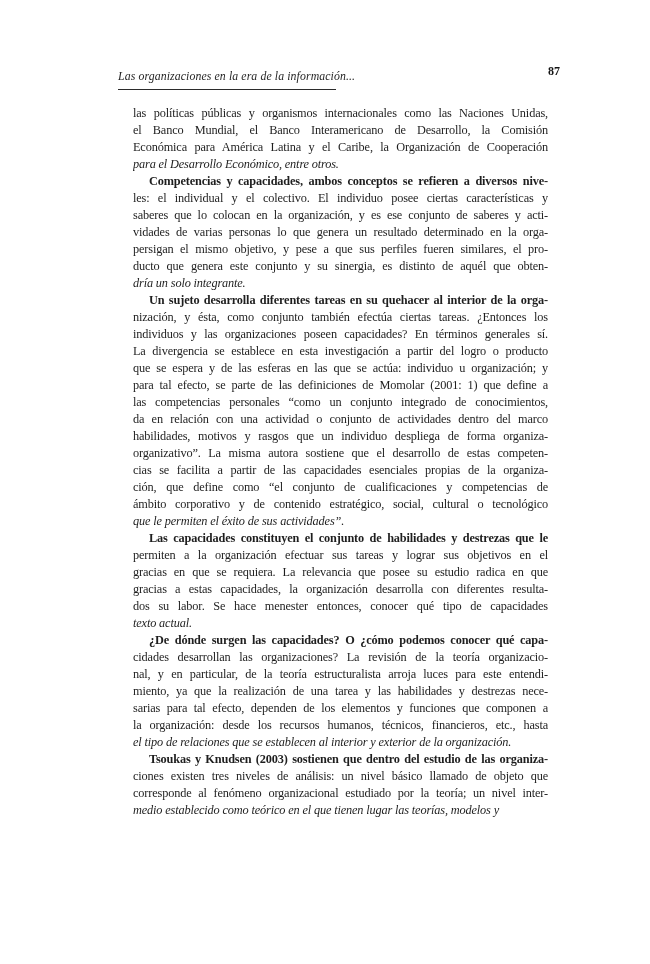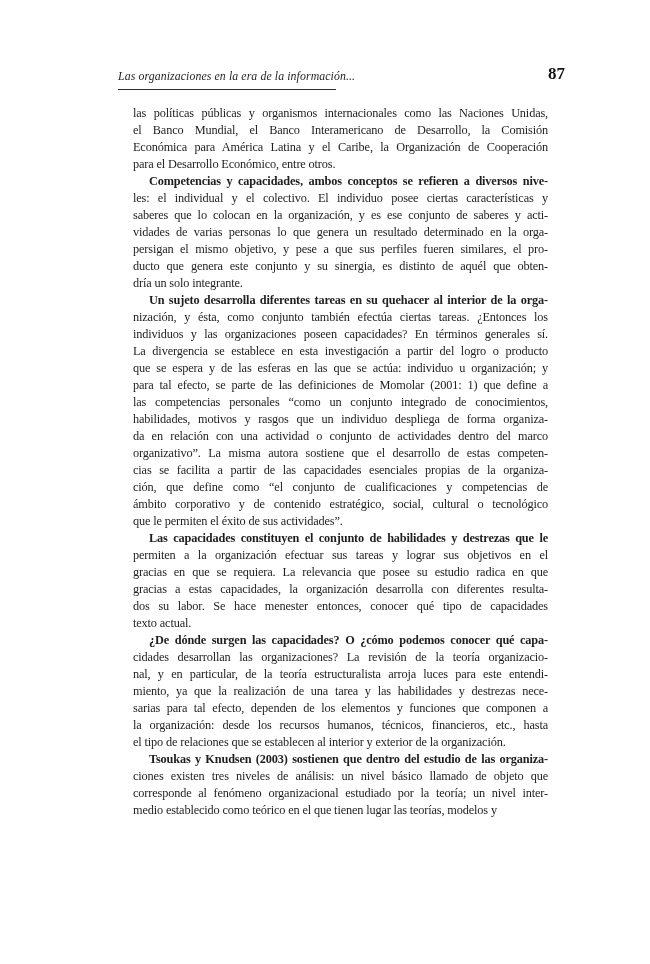--- a/index.html
+++ b/index.html
@@ -25,21 +25,21 @@
     font-style: italic;
     font-size: 11.8px;
     color: #262626;
     letter-spacing: 0.1px;
     white-space: nowrap;
   }
   .page-number {
     position: absolute;
     left: 548px; top: 64px;
     font-weight: bold;
-    font-size: 17px;
+    font-size: 12px;
     color: #141414;
   }
   .body-text {
     position: absolute;
     left: 112px; top: 105px; width: 436px;
     font-size: 12.3px;
     line-height: 17px;
     color: #1e1e1e;
     letter-spacing: -0.15px;
   }
@@ -48,20 +48,21 @@
     text-align-last: justify;
     white-space: normal;
     overflow: hidden;
     height: 17px;
     margin-left: 21px;
   }
   .text-line.first-indent { text-indent: 16px; font-weight: bold; }
   .text-line.para-last {
     text-align: left;
     text-align-last: left;
+    font-style: italic;
   }
 </style>
 </head>
 <body>
 
 <div class="page">
 
   <div class="page-header-block">
     <span class="running-title">Las organizaciones en la era de la información...</span>
   </div>
@@ -85,22 +86,22 @@
         <div class="text-line para-last">dría un solo integrante.</div>
       </div>
       <div>
         <div class="text-line first-indent">Un sujeto desarrolla diferentes tareas en su quehacer al interior de la orga-</div>
         <div class="text-line">nización, y ésta, como conjunto también efectúa ciertas tareas. ¿Entonces los</div>
         <div class="text-line">individuos y las organizaciones poseen capacidades? En términos generales sí.</div>
         <div class="text-line">La divergencia se establece en esta investigación a partir del logro o producto</div>
         <div class="text-line">que se espera y de las esferas en las que se actúa: individuo u organización; y</div>
         <div class="text-line">para tal efecto, se parte de las definiciones de Momolar (2001: 1) que define a</div>
         <div class="text-line">las competencias personales “como un conjunto integrado de conocimientos,</div>
+        <div class="text-line">da en relación con una actividad o conjunto de actividades dentro del marco</div>
         <div class="text-line">habilidades, motivos y rasgos que un individuo despliega de forma organiza-</div>
-        <div class="text-line">da en relación con una actividad o conjunto de actividades dentro del marco</div>
         <div class="text-line">organizativo”. La misma autora sostiene que el desarrollo de estas competen-</div>
         <div class="text-line">cias se facilita a partir de las capacidades esenciales propias de la organiza-</div>
         <div class="text-line">ción, que define como “el conjunto de cualificaciones y competencias de</div>
         <div class="text-line">ámbito corporativo y de contenido estratégico, social, cultural o tecnológico</div>
         <div class="text-line para-last">que le permiten el éxito de sus actividades”.</div>
       </div>
       <div>
         <div class="text-line first-indent">Las capacidades constituyen el conjunto de habilidades y destrezas que le</div>
         <div class="text-line">permiten a la organización efectuar sus tareas y lograr sus objetivos en el</div>
         <div class="text-line">gracias en que se requiera. La relevancia que posee su estudio radica en que</div>

